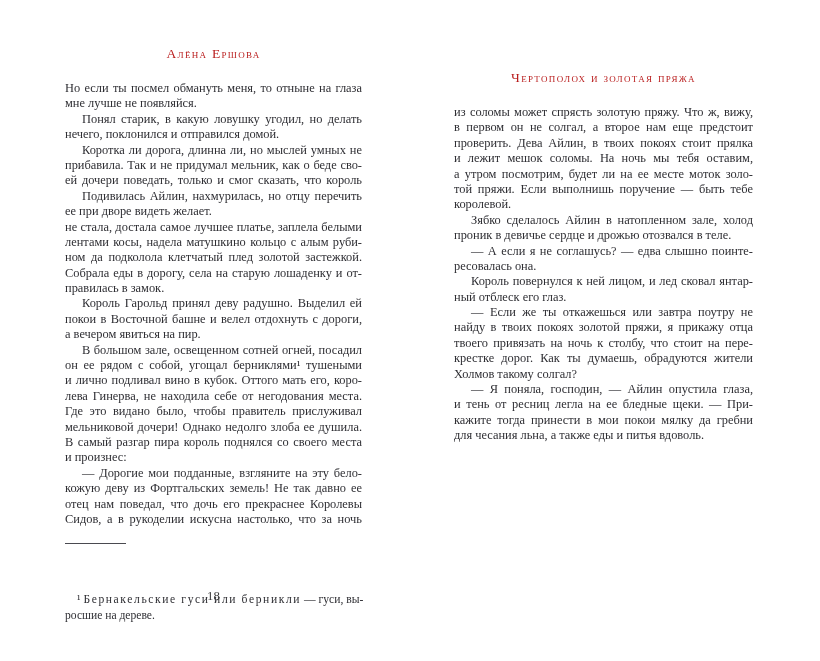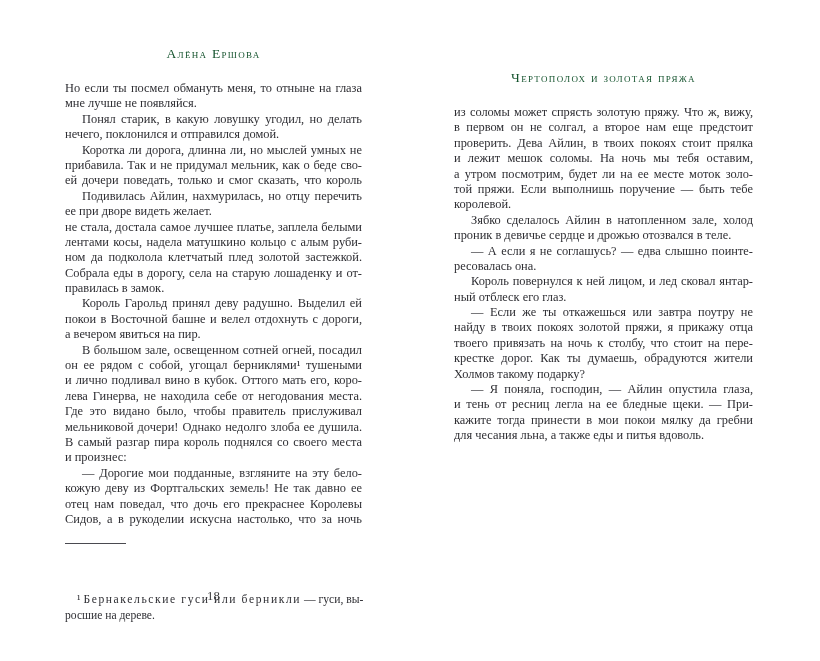--- a/index.html
+++ b/index.html
@@ -24,21 +24,21 @@
   .page.right { left: 454px; width: 299px; margin-top: 24px; }
 
   .running-head {
     position: absolute;
     top: 46px;
     left: 0; right: 0;
     text-align: center;
     font-variant: small-caps;
     letter-spacing: 1.3px;
     font-size: 13.5px;
-    color: #14532d;
+    color: #b91c1c;
     white-space: nowrap;
   }
 
   .body-block {
     position: absolute;
     top: 81px;
     left: 0; right: 0;
     font-size: 12.4px;
     line-height: 15.4px;
   }
@@ -149,21 +149,21 @@
         <div class="line i">Зябко сделалось Айлин в натопленном зале, холод</div>
         <div class="line e">проник в девичье сердце и дрожью отозвался в теле.</div>
         <div class="line i">— А если я не соглашусь? — едва слышно поинте-</div>
         <div class="line e">ресовалась она.</div>
         <div class="line i">Король повернулся к ней лицом, и лед сковал янтар-</div>
         <div class="line e">ный отблеск его глаз.</div>
         <div class="line i">— Если же ты откажешься или завтра поутру не</div>
         <div class="line">найду в твоих покоях золотой пряжи, я прикажу отца</div>
         <div class="line">твоего привязать на ночь к столбу, что стоит на пере-</div>
         <div class="line">крестке дорог. Как ты думаешь, обрадуются жители</div>
-        <div class="line e">Холмов такому подарку?</div>
+        <div class="line e">Холмов такому солгал?</div>
         <div class="line i">— Я поняла, господин, — Айлин опустила глаза,</div>
         <div class="line">и тень от ресниц легла на ее бледные щеки. — При-</div>
         <div class="line">кажите тогда принести в мои покои мялку да гребни</div>
         <div class="line e">для чесания льна, а также еды и питья вдоволь.</div>
       </div>
   </section>
 
 </div>
 
 </body></html>

